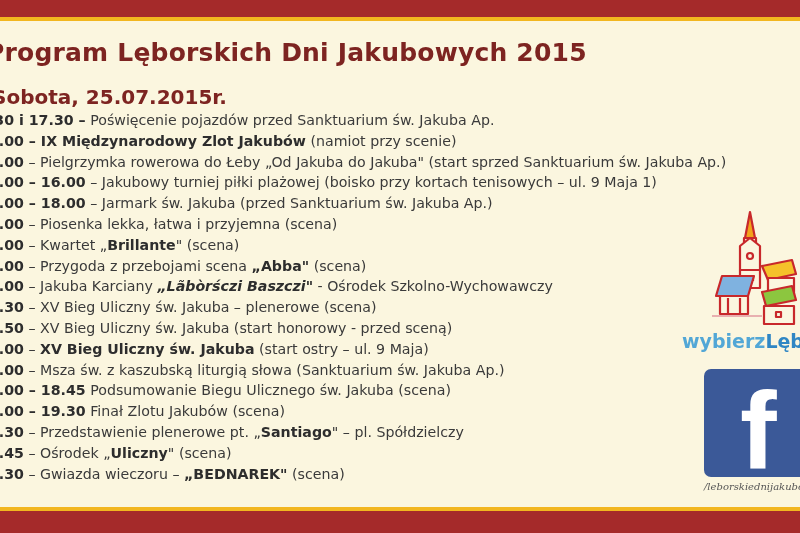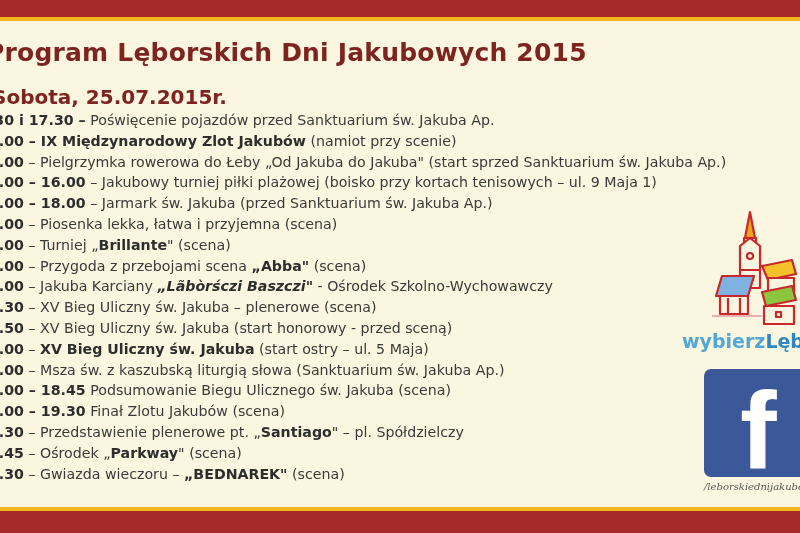--- a/index.html
+++ b/index.html
@@ -32,31 +32,31 @@
   <div class="title">Program Lęborskich Dni Jakubowych 2015</div>
   <div class="date">Sobota, 25.07.2015r.</div>
 
   <ul class="list">
     <li class="row"><b>9.30 i 17.30 –</b><span> Poświęcenie pojazdów przed Sanktuarium św. Jakuba Ap.</span></li>
     <li class="row"><b>10.00 – </b><b>IX Międzynarodowy Zlot Jakubów</b><span> (namiot przy scenie)</span></li>
     <li class="row"><b>10.00</b><span> – Pielgrzymka rowerowa do Łeby „Od Jakuba do Jakuba" (start sprzed Sanktuarium św. Jakuba Ap.)</span></li>
     <li class="row"><b>10.00 – 16.00</b><span> – Jakubowy turniej piłki plażowej (boisko przy kortach tenisowych – ul. 9 Maja 1)</span></li>
     <li class="row"><b>10.00 – 18.00</b><span> – Jarmark św. Jakuba (przed Sanktuarium św. Jakuba Ap.)</span></li>
     <li class="row"><b>12.00</b><span> – Piosenka lekka, łatwa i przyjemna (scena)</span></li>
-    <li class="row"><b>13.00</b><span> – Turniej „</span><b>Brillante</b><span>" (scena)</span></li>
+    <li class="row"><b>13.00</b><span> – Kwartet „</span><b>Brillante</b><span>" (scena)</span></li>
     <li class="row"><b>14.00</b><span> – Przygoda z przebojami scena </span><b>„Abba"</b><span> (scena)</span></li>
     <li class="row"><b>14.00</b><span> – Jakuba Karciany </span><i class="bi">„Lãbòrśczi Baszczi"</i><span>  - Ośrodek Szkolno-Wychowawczy</span></li>
     <li class="row"><b>14.30</b><span> – XV Bieg Uliczny św. Jakuba – plenerowe (scena)</span></li>
     <li class="row"><b>14.50</b><span> – XV Bieg Uliczny św. Jakuba (start honorowy - przed sceną)</span></li>
-    <li class="row"><b>15.00</b><span> – </span><b>XV Bieg Uliczny św. Jakuba</b><span> (start ostry – ul. 5 Maja)</span></li>
+    <li class="row"><b>15.00</b><span> – </span><b>XV Bieg Uliczny św. Jakuba</b><span> (start ostry – ul. 9 Maja)</span></li>
     <li class="row"><b>16.00</b><span> – Msza św. z kaszubską liturgią słowa (Sanktuarium św. Jakuba Ap.)</span></li>
     <li class="row"><b>18.00 – 18.45</b><span> Podsumowanie Biegu Ulicznego św. Jakuba (scena)</span></li>
     <li class="row"><b>19.00 – 19.30</b><span>  Finał Zlotu Jakubów (scena)</span></li>
     <li class="row"><b>19.30</b><span> – Przedstawienie plenerowe pt. „</span><b>Santiago</b><span>" – pl. Spółdzielczy</span></li>
-    <li class="row"><b>20.45</b><span> – Ośrodek „</span><b>Parkway</b><span>" (scena)</span></li>
+    <li class="row"><b>20.45</b><span> – Ośrodek „</span><b>Uliczny</b><span>" (scena)</span></li>
     <li class="row"><b>21.30</b><span> – Gwiazda wieczoru – </span><b>„BEDNAREK"</b><span> (scena)</span></li>
   </ul>
 
   <svg class="logo" viewBox="0 0 88 120">
     <g stroke="#c8282b" stroke-width="2.2" fill="none" stroke-linejoin="round">
       <polygon points="38,4 33,30 43,30" fill="#f2a31b"></polygon>
       <rect x="32" y="30" width="12" height="8" fill="#fbf6df"></rect>
       <polygon points="28,38 38,30 48,38 48,62 28,62" fill="#fbf6df"></polygon>
       <circle cx="38" cy="48" r="3"></circle>
       <rect x="28" y="62" width="20" height="18" fill="#fbf6df"></rect>

